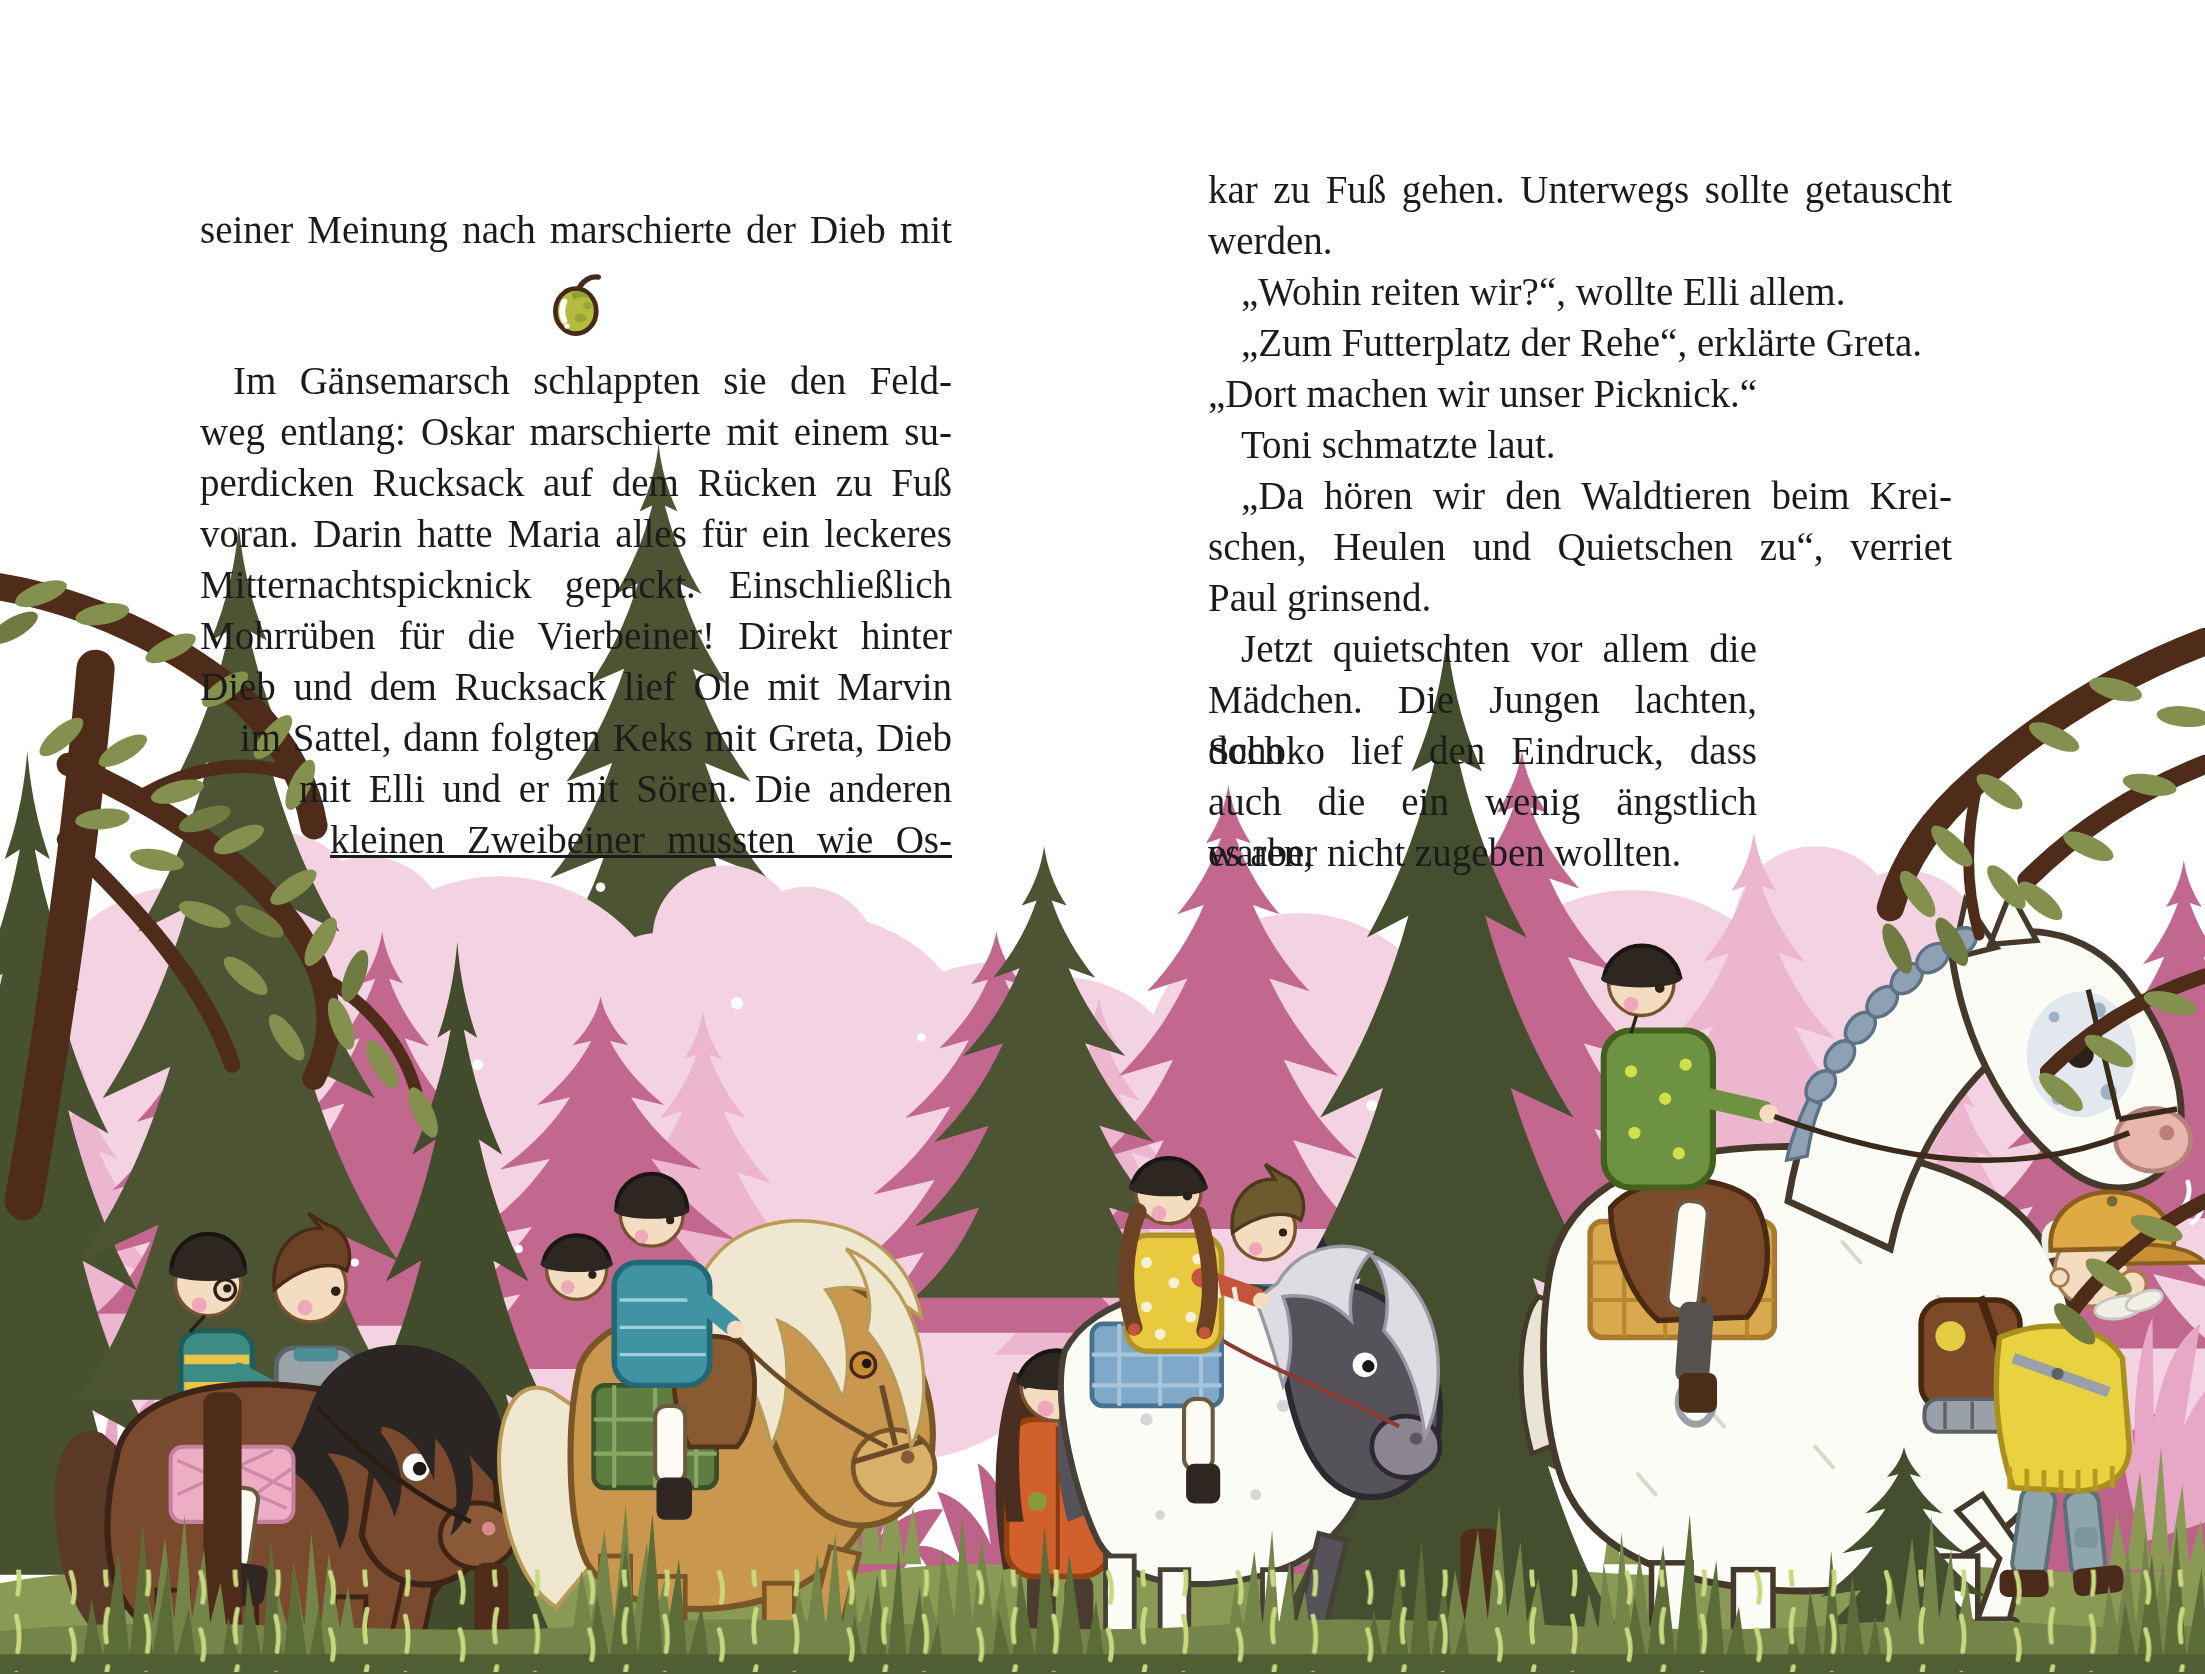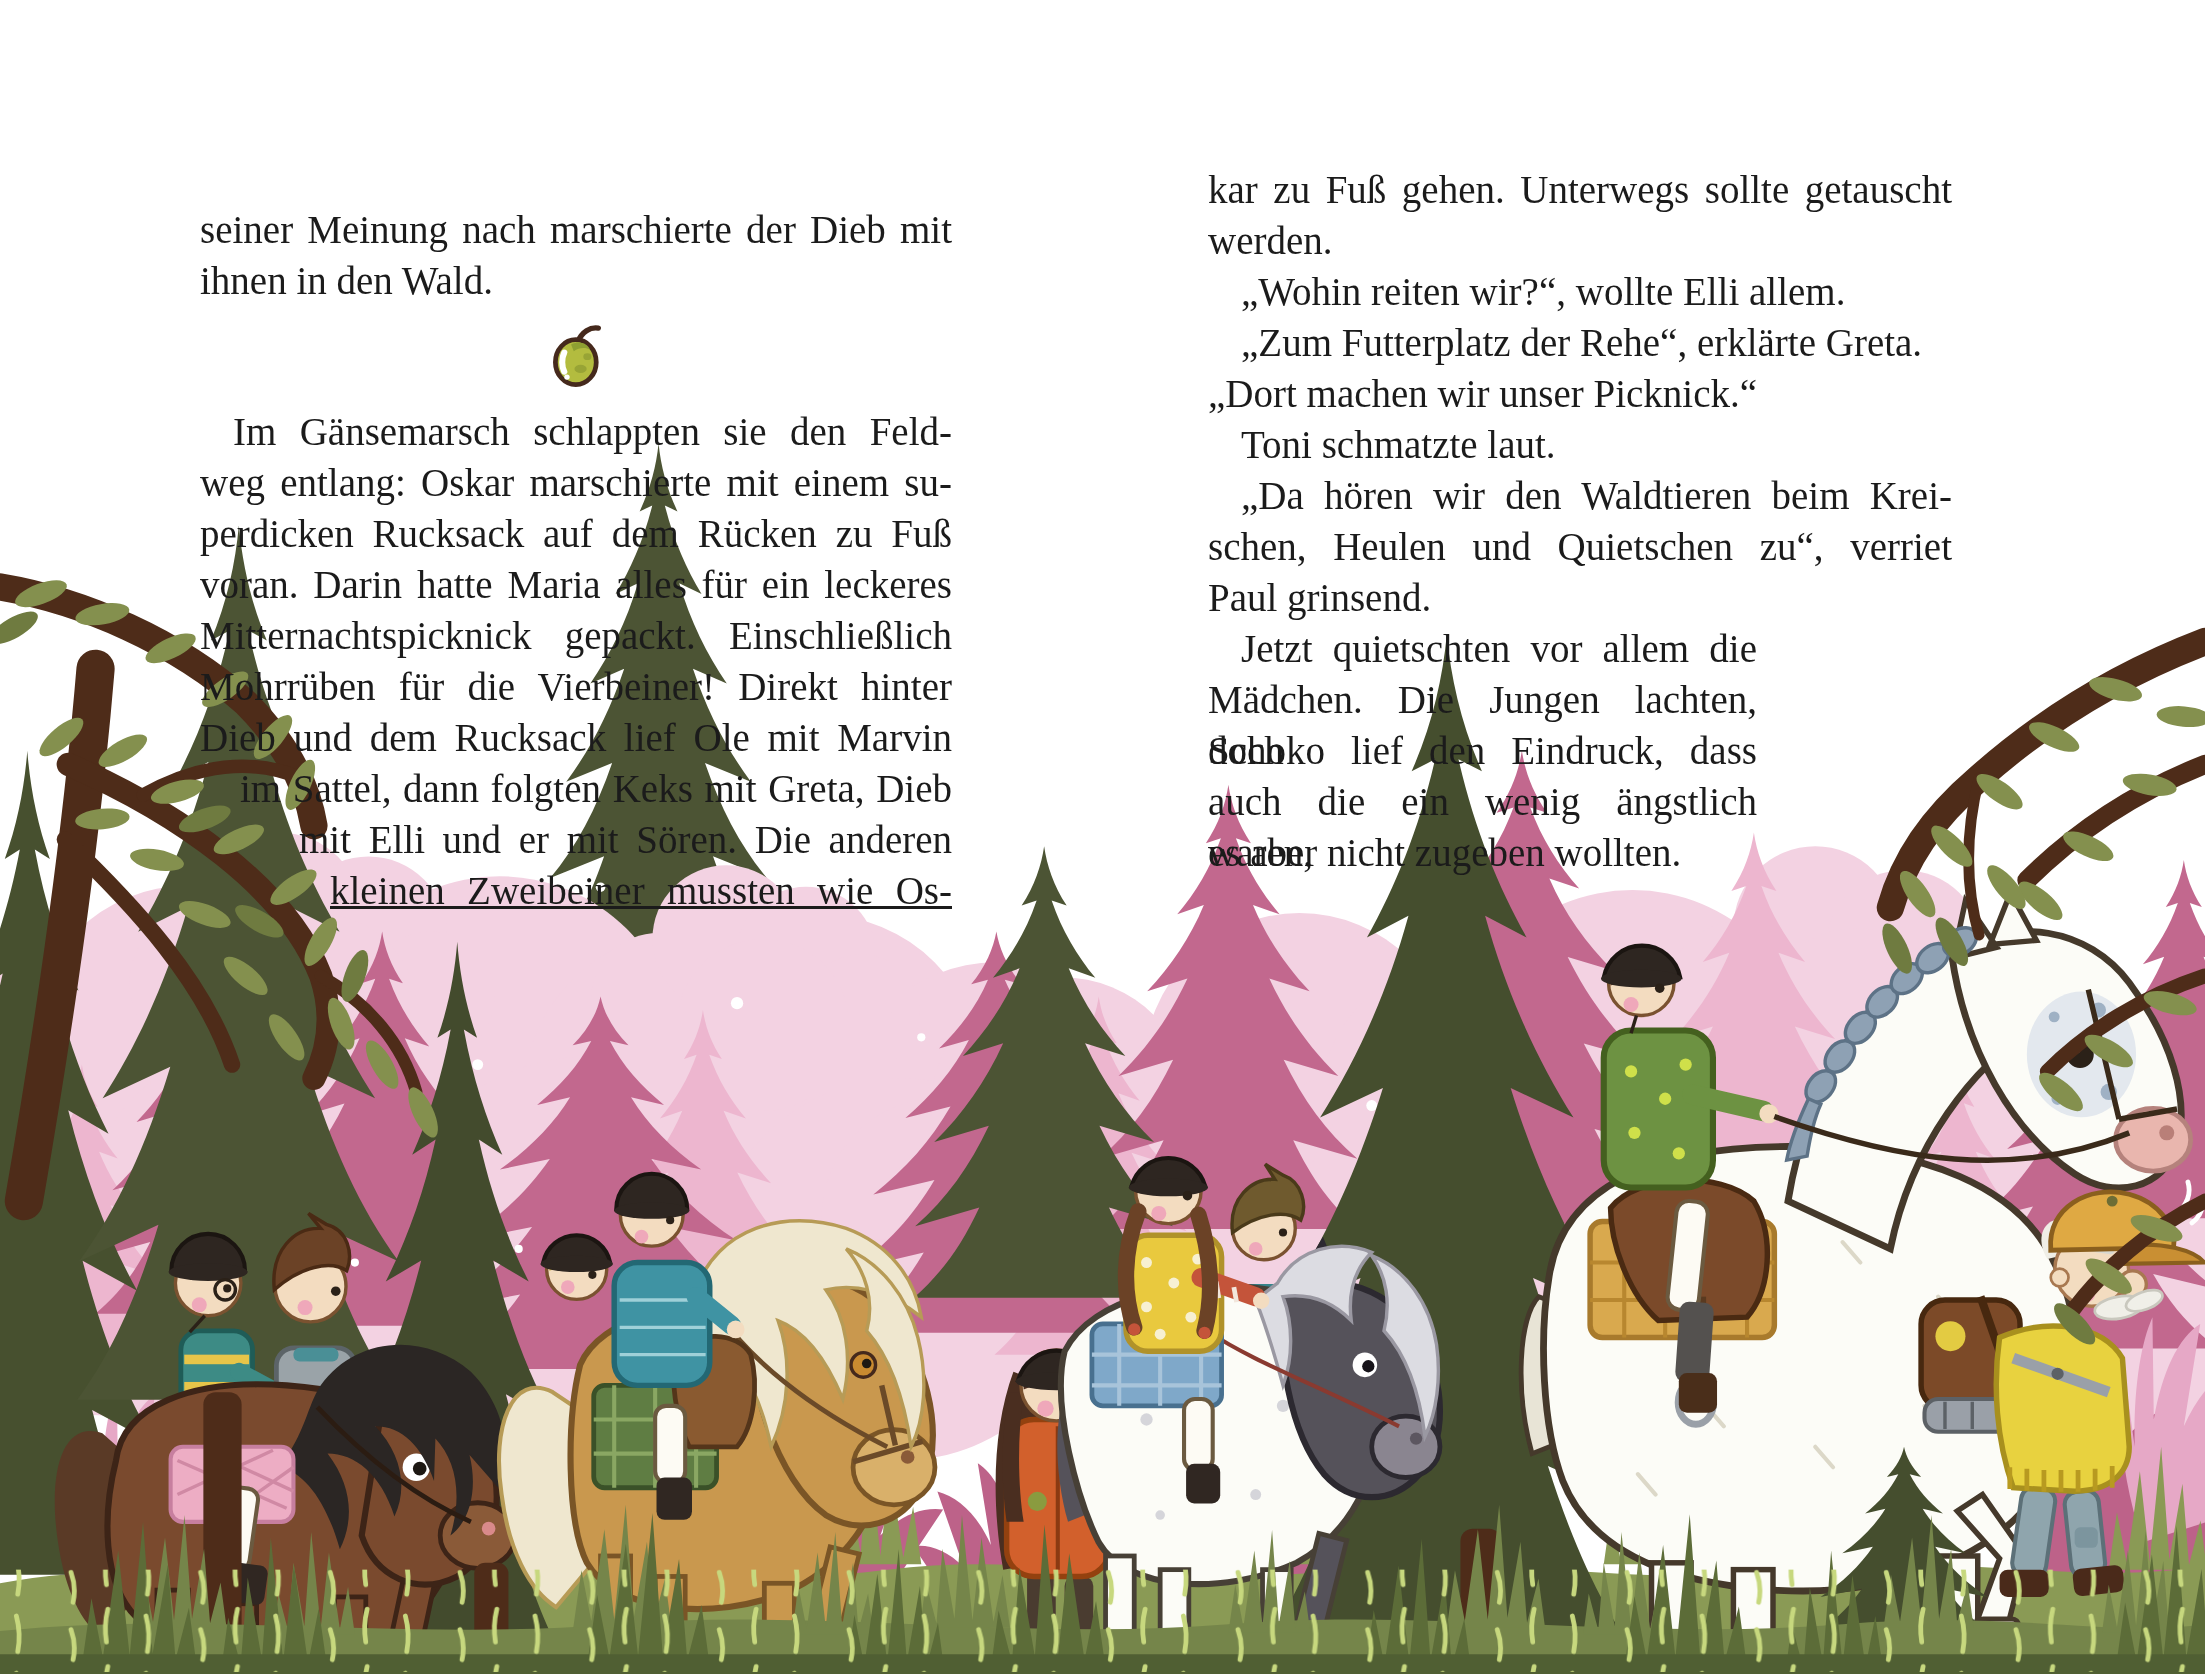--- a/index.html
+++ b/index.html
@@ -530,21 +530,20 @@
       <use href="#gfan" transform="translate(3100,2446) scale(1.4)"></use>
     </g>
     <rect x="0" y="2424" width="3231" height="30" fill="#505f33"></rect>
     <rect x="0" y="2300" width="3231" height="150" fill="url(#gd)"></rect>
   </g>
 </svg>
 
 <div class="textcol" id="leftcol">
   <div>
     <div class="jl">seiner Meinung nach marschierte der Dieb mit</div>
-    <div class="ll">ihnen in den Wald.</div>
   </div>
   <div class="divider">
     <svg width="49" height="64" viewBox="0 0 72 94">
       <path d="M38 26 C44 12 56 4 68 6" stroke="#45291c" stroke-width="8" fill="none" stroke-linecap="round"></path>
       <ellipse cx="35" cy="56" rx="30" ry="33" fill="#b3bc3f" stroke="#45291c" stroke-width="7"></ellipse>
       <path d="M28 30 C40 24 52 28 56 38 C50 34 40 34 32 40 Z" fill="#8fa032"></path>
       <ellipse cx="42" cy="66" rx="9" ry="6" fill="#98a435"></ellipse>
       <ellipse cx="52" cy="48" rx="6" ry="5" fill="#98a435"></ellipse>
       <path d="M18 42 C14 50 14 62 18 70" stroke="#ffffff" stroke-width="9" fill="none" stroke-linecap="round"></path>
       <circle cx="22" cy="78" r="4" fill="#ffffff"></circle>

